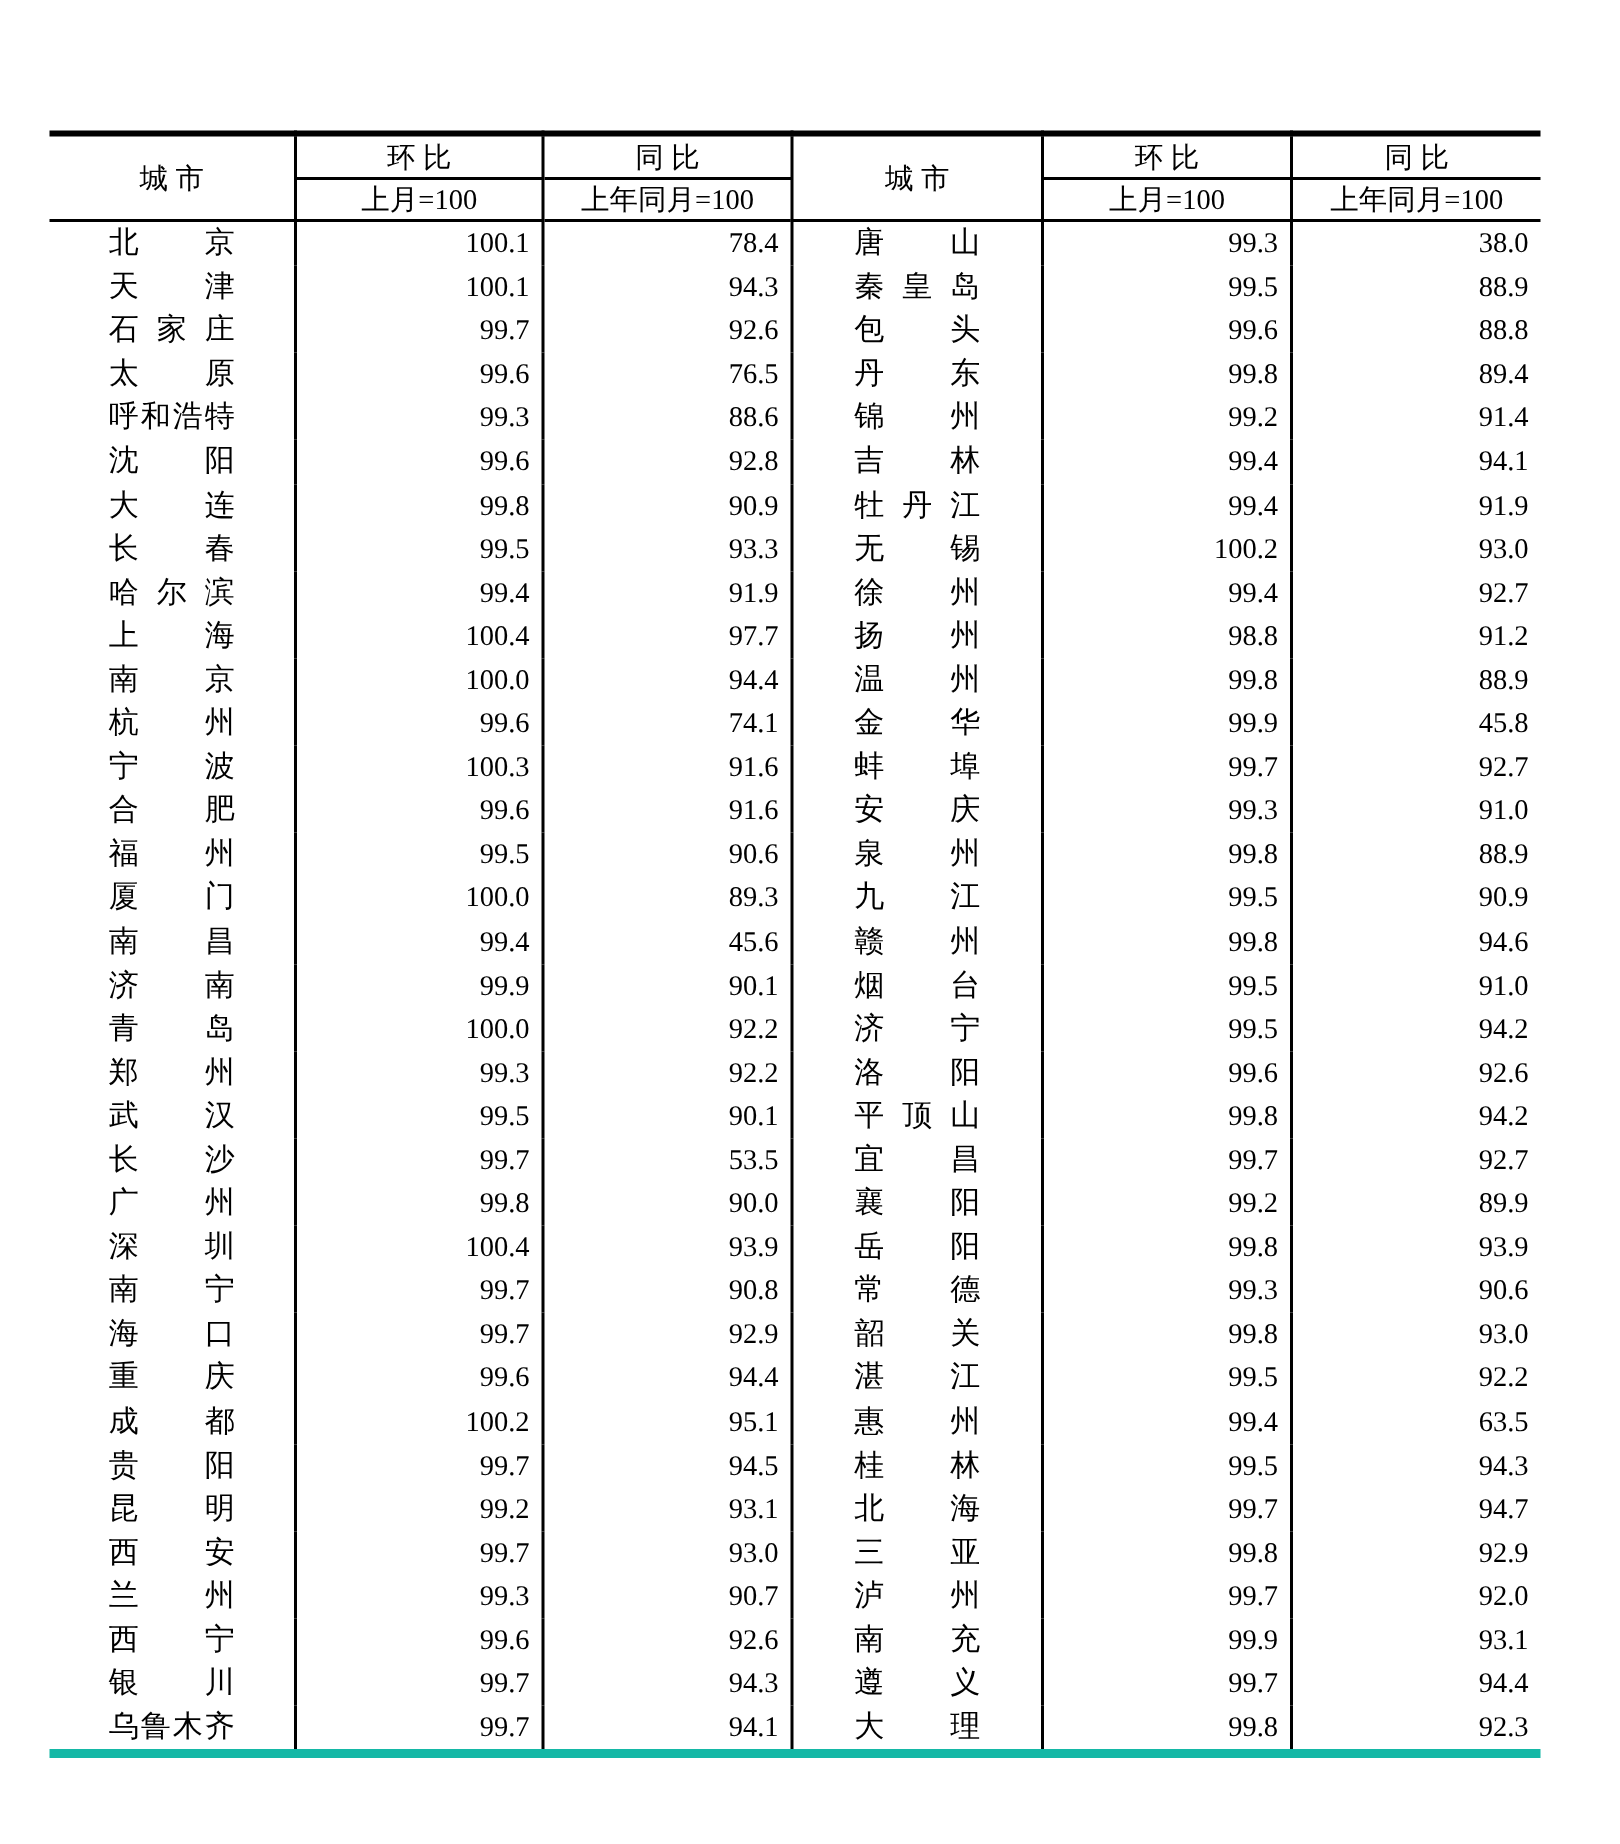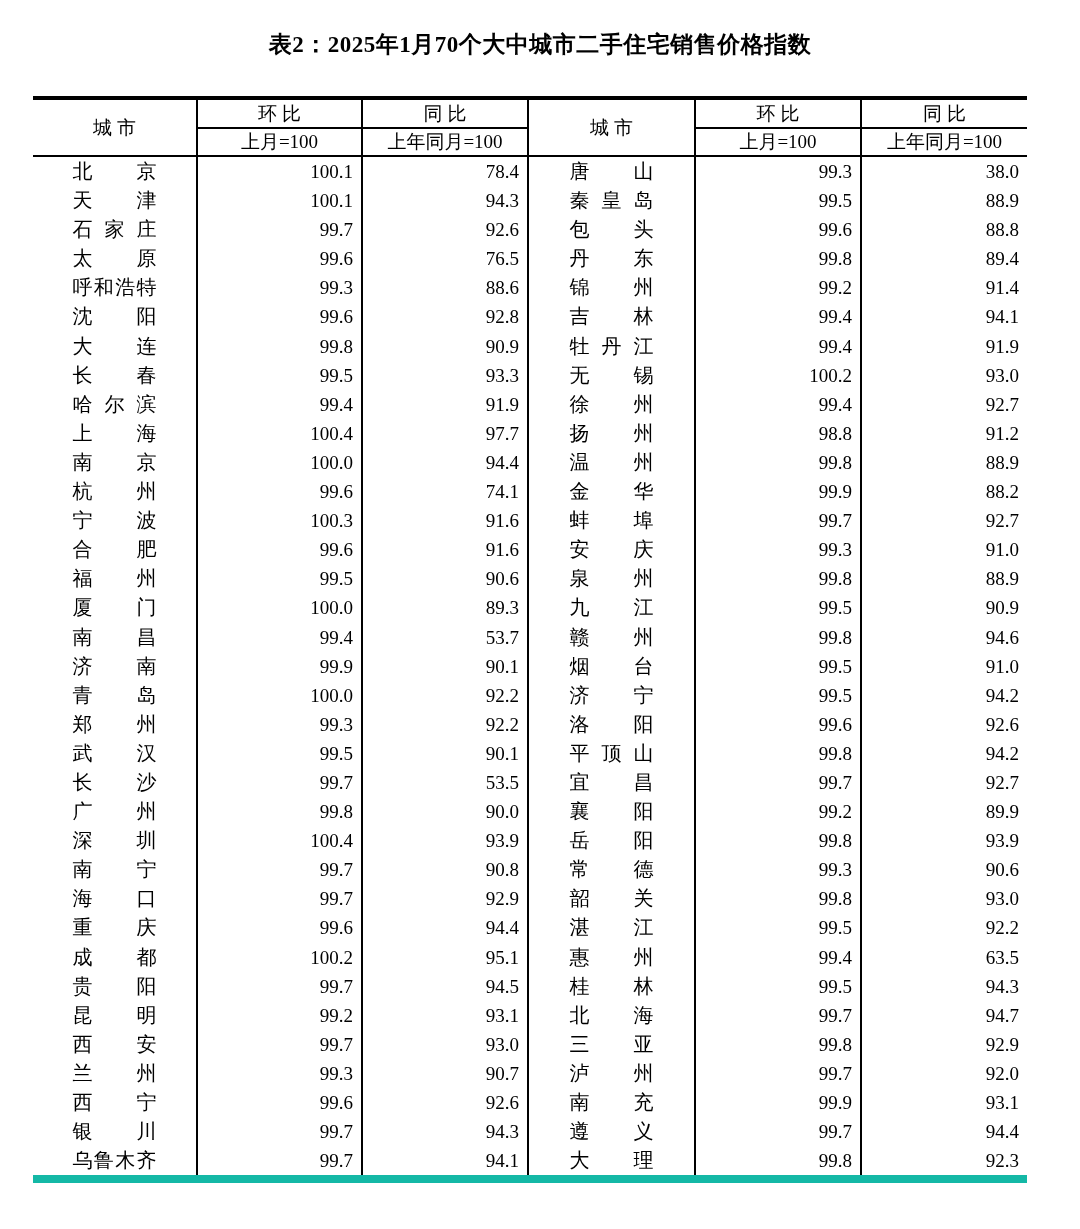--- a/index.html
+++ b/index.html
@@ -20,26 +20,26 @@
   }
   h1.title {
     margin: 30px 0 0 0;
     text-align: center;
     font-size: 23px;
     line-height: 30px;
     font-weight: bold;
     letter-spacing: 0.5px;
   }
   table.idx {
-    margin: 36px 0 0 33px;
+    margin: 87px 0 0 33px;
     width: 994px;
     border-collapse: collapse;
     table-layout: fixed;
     border-top: 4px solid #000;
-    border-bottom: 8px solid #14b8a6;
+    border-bottom: 6px solid #14b8a6;
   }
   table.idx th, table.idx td {
     padding: 0;
     font-weight: normal;
     vertical-align: middle;
     overflow: hidden;
     white-space: nowrap;
   }
   
   table.idx th, table.idx td { border-left: 2px solid #000; }
@@ -60,21 +60,20 @@
     text-align: justify;
     text-align-last: justify;
     line-height: 29.1px;
   }
 </style>
 </head>
 <body>
 
 <div class="page">
 
-  <h1 class="title">表2：2025年1月70个大中城市二手住宅销售价格指数</h1>
 
   <table class="idx">
     <colgroup>
       <col style="width:164px">
         <col style="width:165px">
         <col style="width:166px">
       <col style="width:167px">
         <col style="width:166px">
         <col style="width:166px">
     </colgroup>
@@ -193,21 +192,21 @@
       <td class="num">99.8</td>
       <td class="num">88.9</td>
     </tr>
 
     <tr>
       <td class="nl city"><span class="cn">杭州</span></td>
       <td class="num">99.6</td>
       <td class="num">74.1</td>
       <td class="city"><span class="cn">金华</span></td>
       <td class="num">99.9</td>
-      <td class="num">88.2</td>
+      <td class="num">45.8</td>
     </tr>
 
     <tr>
       <td class="nl city"><span class="cn">宁波</span></td>
       <td class="num">100.3</td>
       <td class="num">91.6</td>
       <td class="city"><span class="cn">蚌埠</span></td>
       <td class="num">99.7</td>
       <td class="num">92.7</td>
     </tr>
@@ -235,21 +234,21 @@
       <td class="num">100.0</td>
       <td class="num">89.3</td>
       <td class="city"><span class="cn">九江</span></td>
       <td class="num">99.5</td>
       <td class="num">90.9</td>
     </tr>
 
     <tr>
       <td class="nl city"><span class="cn">南昌</span></td>
       <td class="num">99.4</td>
-      <td class="num">53.7</td>
+      <td class="num">45.6</td>
       <td class="city"><span class="cn">赣州</span></td>
       <td class="num">99.8</td>
       <td class="num">94.6</td>
     </tr>
 
     <tr>
       <td class="nl city"><span class="cn">济南</span></td>
       <td class="num">99.9</td>
       <td class="num">90.1</td>
       <td class="city"><span class="cn">烟台</span></td>

